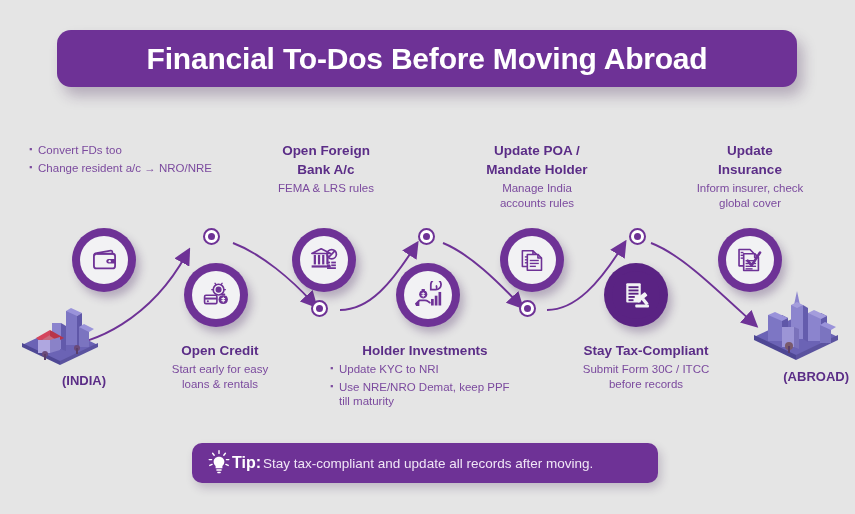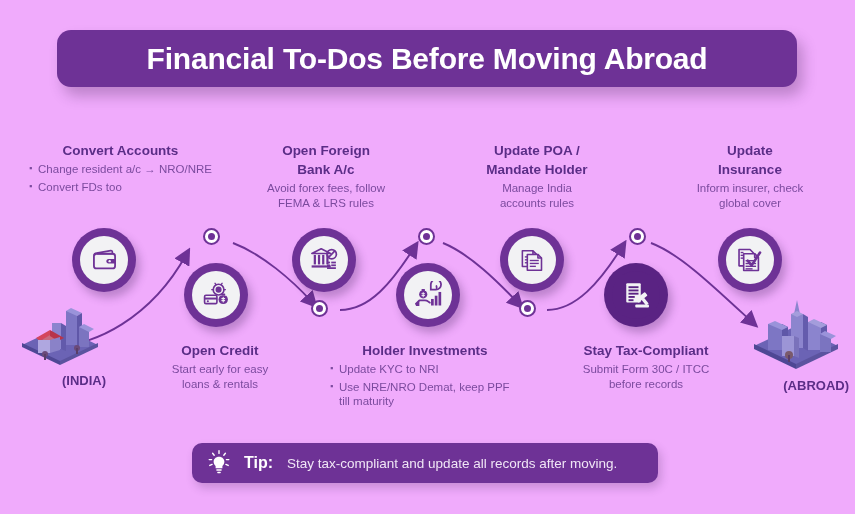--- a/index.html
+++ b/index.html
@@ -2,21 +2,21 @@
 <html><head>
 <meta charset="utf-8">
 <style>
   * { box-sizing: border-box; margin: 0; padding: 0; }
   html, body {
     width: 855px; height: 514px;
     background: #ffffff;
     font-family: "Liberation Sans", sans-serif;
     overflow: hidden;
   }
-  #stage { position: relative; width: 855px; height: 514px; background: #f0abfc; }
+  #stage { position: relative; width: 855px; height: 514px; background: #e5e5e5; }
 
   
   .banner {
     position: absolute; left: 57px; top: 30px;
     width: 740px; height: 57px;
     background: #6E3296;
     border-radius: 14px;
     display: flex; align-items: center; justify-content: center;
     box-shadow: 6px 9px 14px rgba(60,30,80,0.28);
   }
@@ -80,21 +80,21 @@
   .endpoint { position: absolute; text-align: right; }
   .endpoint .e-label {
     color: #5B2D87; font-weight: bold; font-size: 13px; margin-top: 2px;
   }
 
   
   .tipbar {
     position: absolute; left: 192px; top: 443px;
     width: 466px; height: 40px;
     background: #6E3296; border-radius: 10px;
-    display: flex; align-items: center; padding-left: 16px; gap: 14px;
+    display: flex; align-items: center; padding-left: 16px; gap: 2px;
     box-shadow: 3px 5px 10px rgba(60,30,80,0.22);
   }
   .tip-word { color: #fff; font-weight: bold; font-size: 16px; }
   .tip-text { color: #F0E6F6; font-size: 13.5px; }
 </style>
 </head>
 <body>
 
 <div id="stage">
 
@@ -136,21 +136,21 @@
       <rect x="24" y="35" width="12" height="13" fill="#AFA7E0"></rect>
       <polygon points="36,35 46,32 46,45 36,48" fill="#8A82C8"></polygon>
       <circle cx="63" cy="43" r="3" fill="#6B4A7A"></circle>
       <rect x="62" y="43" width="2" height="6" fill="#5A3E68"></rect>
       <circle cx="31" cy="49" r="3" fill="#6B4A7A"></circle>
       <rect x="30" y="49" width="2" height="6" fill="#5A3E68"></rect>
     </svg>
     <div class="e-label">(INDIA)</div>
   </div>
 
-  <div class="endpoint" style="left:744px; top:300px; width:105px;">
+  <div class="endpoint" style="left:744px; top:291px; width:105px;">
     <svg width="105" height="72" viewBox="0 0 105 72">
       <polygon points="52,66 10,46 52,26 94,46" fill="#6B63B5"></polygon>
       <polygon points="52,69 10,49 10,44 52,64" fill="#4E4794"></polygon>
       <polygon points="52,69 94,49 94,44 52,64" fill="#5B539F"></polygon>
       <rect x="47" y="14" width="12" height="34" fill="#8C85CE"></rect>
       <polygon points="53,0 56,14 50,14" fill="#8C85CE"></polygon>
       <polygon points="59,14 64,17 64,51 59,48" fill="#645CAD"></polygon>
       <polygon points="47,14 53,11 59,14 53,17" fill="#A49DDC"></polygon>
       <rect x="24" y="24" width="14" height="26" fill="#7D76C4"></rect>
       <polygon points="38,24 44,27 44,53 38,50" fill="#5F57A8"></polygon>
@@ -162,24 +162,23 @@
       <polygon points="50,36 55,38 55,58 50,56" fill="#7A72BB"></polygon>
       <rect x="76" y="34" width="11" height="18" fill="#7B74C0"></rect>
       <polygon points="76,34 81,31 92,36 87,39" fill="#9A93DA"></polygon>
       <circle cx="45" cy="55" r="4" fill="#7A5A6B"></circle>
       <rect x="44" y="55" width="2" height="7" fill="#5A3E68"></rect>
     </svg>
     <div class="e-label">(ABROAD)</div>
   </div>
 
   <div class="block" style="left:28px; top:143px; width:185px;">
-    <div class="b-title">Convert Accounts</div>
     <ul>
+      <li>Convert FDs too</li>
       <li>Change resident a/c → NRO/NRE</li>
-      <li>Convert FDs too</li>
     </ul>
   </div>
   <div class="node" style="left:72px; top:228px;">
     <div class="inner">
       <svg width="27" height="27" viewBox="0 0 24 24">
         <path d="M3 7.5 C3 6.3 3.9 5.4 5 5.4 L17.5 3.2 C18.3 3.05 19 3.6 19 4.4 L19 6 L5.2 6" fill="none" stroke="#6E3296" stroke-width="1.5" stroke-linejoin="round"></path>
         <rect x="2.6" y="6" width="18.8" height="13" rx="2.2" fill="none" stroke="#6E3296" stroke-width="1.6"></rect>
         <path d="M15.5 10.6 L21.4 10.6 L21.4 14.6 L15.5 14.6 C14.4 14.6 13.6 13.7 13.6 12.6 C13.6 11.5 14.4 10.6 15.5 10.6 Z" fill="#6E3296"></path>
         <circle cx="16.6" cy="12.6" r="1.05" fill="#F2F2F4"></circle>
       </svg>
@@ -203,21 +202,20 @@
   </div>
   <div class="block" style="left:150px; top:343px; width:140px;">
     <div class="b-title">Open Credit</div>
     <div class="b-sub">Start early for easy</div>
     <div class="b-sub">loans &amp; rentals</div>
   </div>
 
   <div class="block" style="left:240px; top:143px; width:172px;">
     <div class="b-title">Open Foreign</div>
     <div class="b-title">Bank A/c</div>
-    <div class="b-sub">Avoid forex fees, follow</div>
     <div class="b-sub">FEMA &amp; LRS rules</div>
   </div>
   <div class="node" style="left:292px; top:228px;">
     <div class="inner">
       <svg width="28" height="28" viewBox="0 0 24 24">
         <polygon points="9.6,2.4 17.6,6.4 1.6,6.4" fill="none" stroke="#6E3296" stroke-width="1.4" stroke-linejoin="round"></polygon>
         <rect x="3.2" y="7.6" width="1.9" height="8.2" fill="#6E3296"></rect>
         <rect x="6.8" y="7.6" width="1.9" height="8.2" fill="#6E3296"></rect>
         <rect x="10.4" y="7.6" width="1.9" height="8.2" fill="#6E3296"></rect>
         <rect x="14" y="7.6" width="1.9" height="8.2" fill="#6E3296"></rect>

